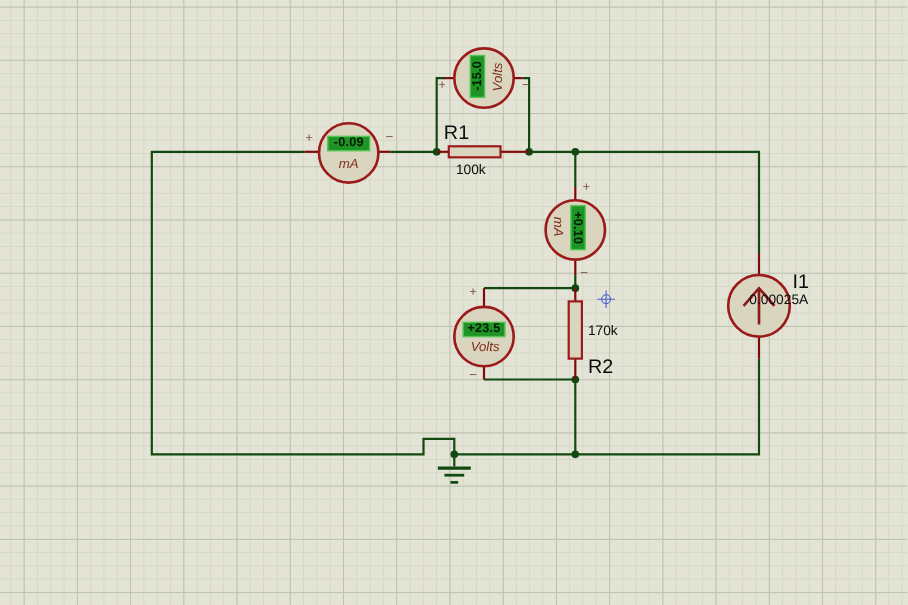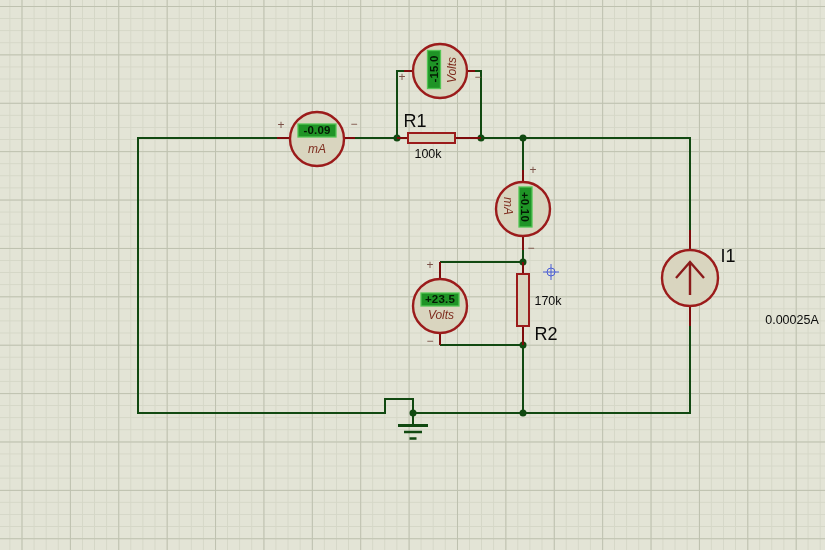--- a/index.html
+++ b/index.html
@@ -151,15 +151,15 @@
 
   <div class="lbl reading" style="left:440px;top:299px;">+23.5</div>
   <div class="lbl unit" style="left:441px;top:315px;">Volts</div>
   <div class="lbl sign" style="left:430px;top:265px;">+</div>
   <div class="lbl sign" style="left:430px;top:341px;">−</div>
 
   <div class="lbl ref" style="left:546px;top:286px;margin-top:48px;">R2</div>
   <div class="lbl val" style="left:548px;top:301px;">170k</div>
 
   <div class="lbl ref" style="left:728px;top:256px;">I1</div>
-  <div class="lbl val" style="left:792px;top:272px;margin-top:48px;">0.00025A</div>
+  <div class="lbl val" style="left:708px;top:272px;">0.00025A</div>
 
 </div>
 
 </body></html>

